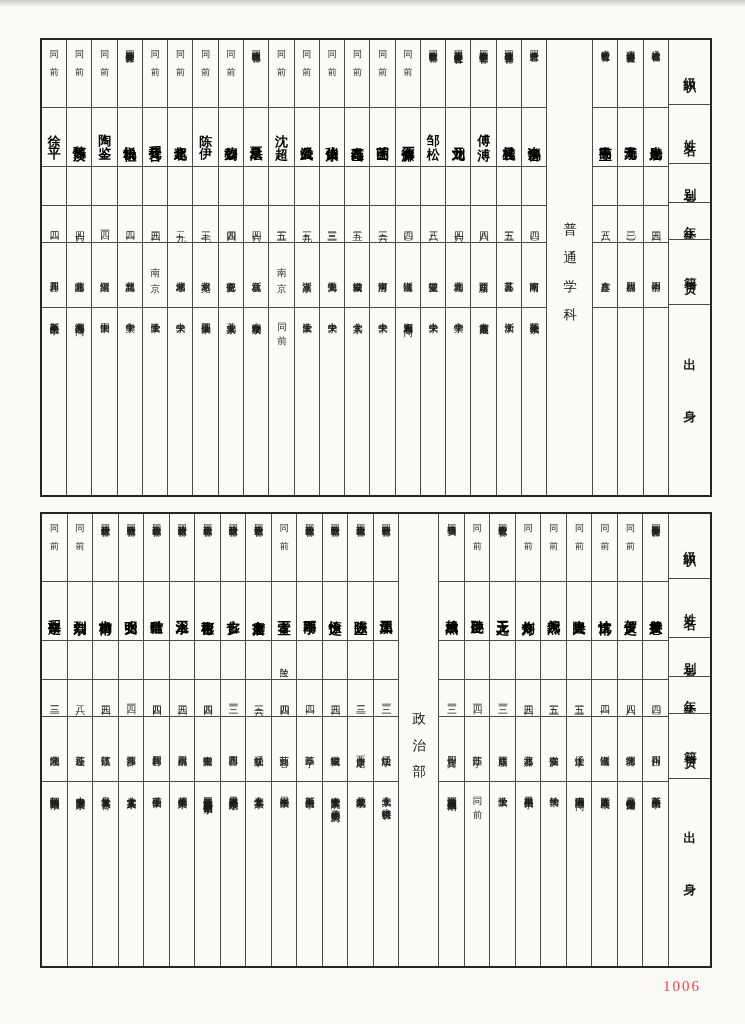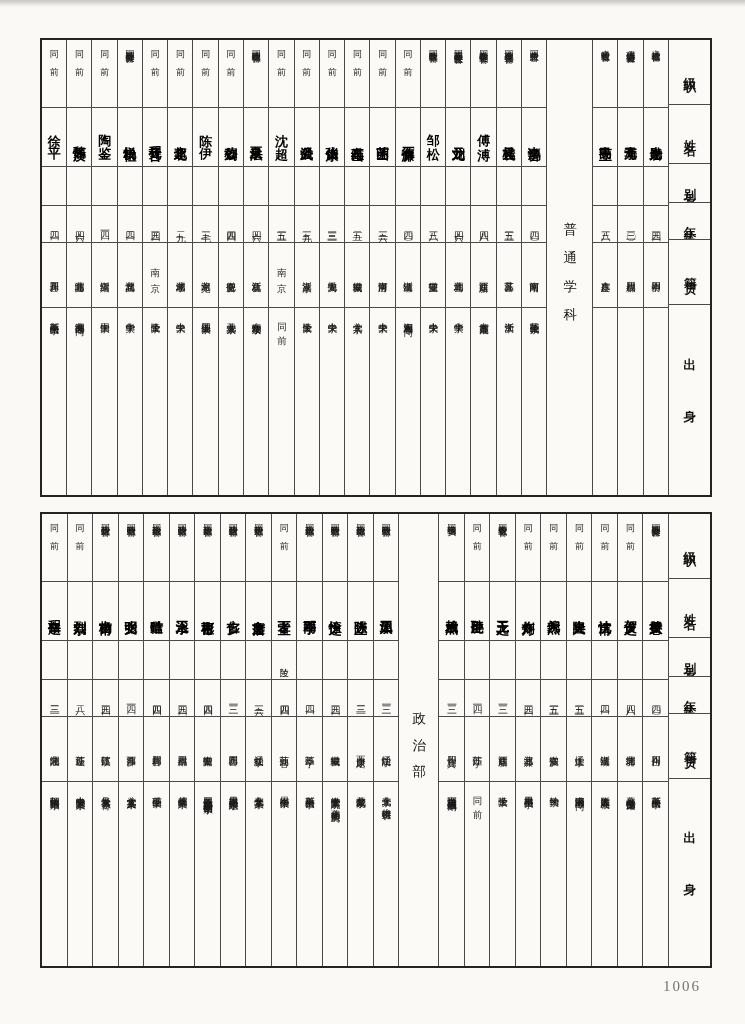--- a/index.html
+++ b/index.html
@@ -52,21 +52,21 @@
   }
   .hcell.cell-origin{letter-spacing:52px;justify-content:center;padding-top:0;}
   .slabel{
     writing-mode:vertical-rl;text-orientation:upright;
     font-size:13.5px;letter-spacing:29px;color:#161616;font-weight:500;
   }
   .table-bottom .slabel{letter-spacing:26px;}
   .page-number{
     position:absolute;top:978px;right:44px;
     font-family:"Liberation Serif","DejaVu Serif",serif;
-    font-size:15px;letter-spacing:2px;color:#737373;
+    font-size:15px;letter-spacing:2px;color:#ef4444;
   }
 </style>
 </head>
 <body>
 
 <div class="page">
   <div class="rtable table-top" id="table-0">
       <div class="hcol">
         <div class="cell hcell cell-rank">级职</div>
         <div class="cell hcell cell-name">姓名</div>

